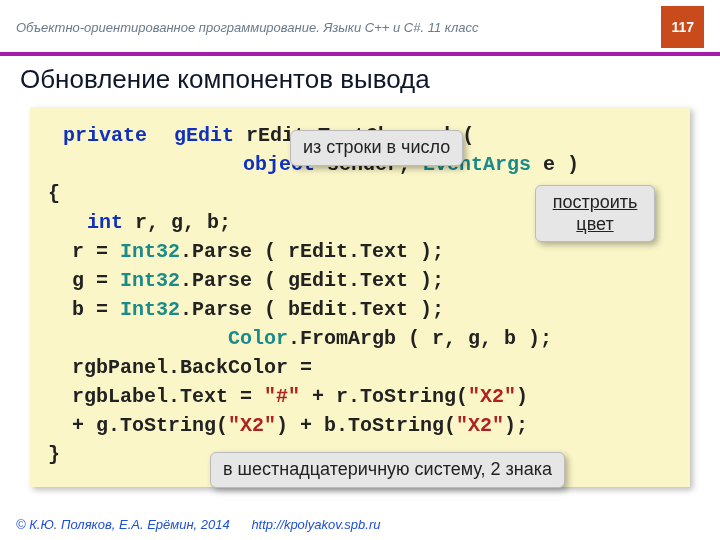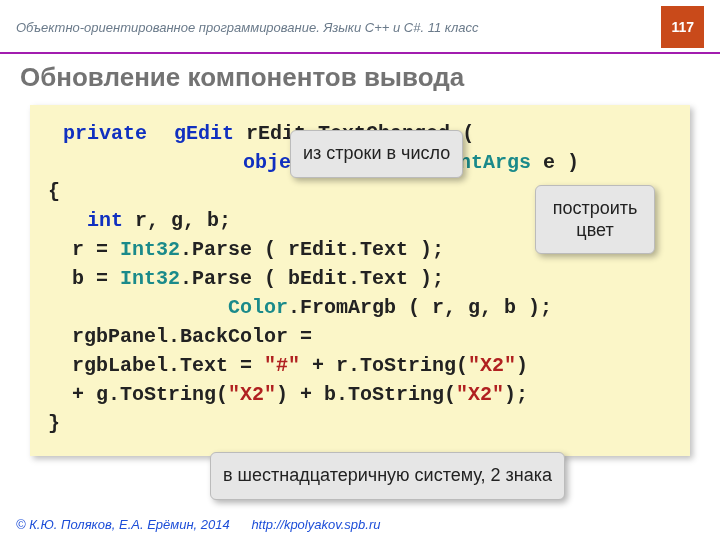--- a/index.html
+++ b/index.html
@@ -9,39 +9,39 @@
     background: #ffffff;
     font-family: Arial, sans-serif;
     position: relative;
     overflow: hidden;
   }
   .header-bar {
     display: flex;
     align-items: center;
     justify-content: space-between;
     padding: 6px 16px 4px 16px;
-    border-bottom: 2px solid #a21caf;
+    border-bottom: 4px solid #a21caf;
     gap: 40px;
   }
   .header-left {
     color: #6a7a8a;
     font-style: italic;
     font-size: 13px;
   }
   .page-num {
     background: #c94a1a;
     color: #fff;
     font-weight: bold;
     padding: 13px 10px;
     font-size: 14px;
   }
   .title {
     font-size: 26px;
-    font-weight: bold;
-    color: #737373;
+    font-weight: normal;
+    color: #0f172a;
     padding: 8px 20px 12px 20px;
   }
   .code-block {
     margin: 0 30px;
     background: #fbf6c8;
     box-shadow: 3px 3px 6px rgba(0,0,0,0.25);
     padding: 14px 18px 18px 18px;
     font-family: "Courier New", monospace;
     font-size: 20px;
     font-weight: bold;
@@ -50,31 +50,31 @@
     position: relative;
   }
   .kw-blue { color: #1030c0; margin-left: 15px; }
   .kw-teal { color: #1a8a8a; }
   .str { color: #b02020; }
   .callout {
     position: absolute;
     background: #e6e6e6;
     border: 1px solid #bbb;
     border-radius: 6px;
-    padding: 12px 12px;
+    padding: 6px 12px;
     font-family: Arial, sans-serif;
     font-weight: normal;
     font-size: 18px;
     color: #222;
     box-shadow: 3px 3px 6px rgba(0,0,0,0.3);
     text-align: center;
     line-height: 1.2;
   }
   .callout-1 { top: 130px; left: 290px; }
-  .callout-2 { top: 185px; left: 535px; width: 120px; }
+  .callout-2 { top: 185px; left: 535px; width: 120px; text-decoration: underline; }
   .callout-3 { top: 452px; left: 210px; }
   .footer {
     position: absolute;
     bottom: 8px;
     left: 16px;
     font-size: 13px;
     color: #1d4ed8;
     font-style: italic;
   }
   .footer .url { margin-left: 18px; }
@@ -106,20 +106,23 @@
   </div>
   <div>{</div>
   <div style="padding-left: 24px;">
     <span class="kw-blue">int</span>
     <span> r, g, b;</span>
   </div>
   <div>
     <span style="white-space: pre;">  r = </span><span class="kw-teal">Int32</span><span>.Parse ( rEdit.Text );</span>
   </div>
   <div>
+    <span style="white-space: pre;">  g = </span><span class="kw-teal">Int32</span><span>.Parse ( gEdit.Text );</span>
+  </div>
+  <div>
     <span style="white-space: pre;">  b = </span><span class="kw-teal">Int32</span><span>.Parse ( bEdit.Text );</span>
   </div>
   <div style="padding-left: 180px;">
     <span class="kw-teal">Color</span><span>.FromArgb ( r, g, b );</span>
   </div>
   <div style="white-space: pre;">  rgbPanel.BackColor =</div>
   <div>
     <span style="white-space: pre;">  rgbLabel.Text = </span><span class="str">"#"</span><span> + r.ToString(</span><span class="str">"X2"</span><span>)</span>
   </div>
   <div>

